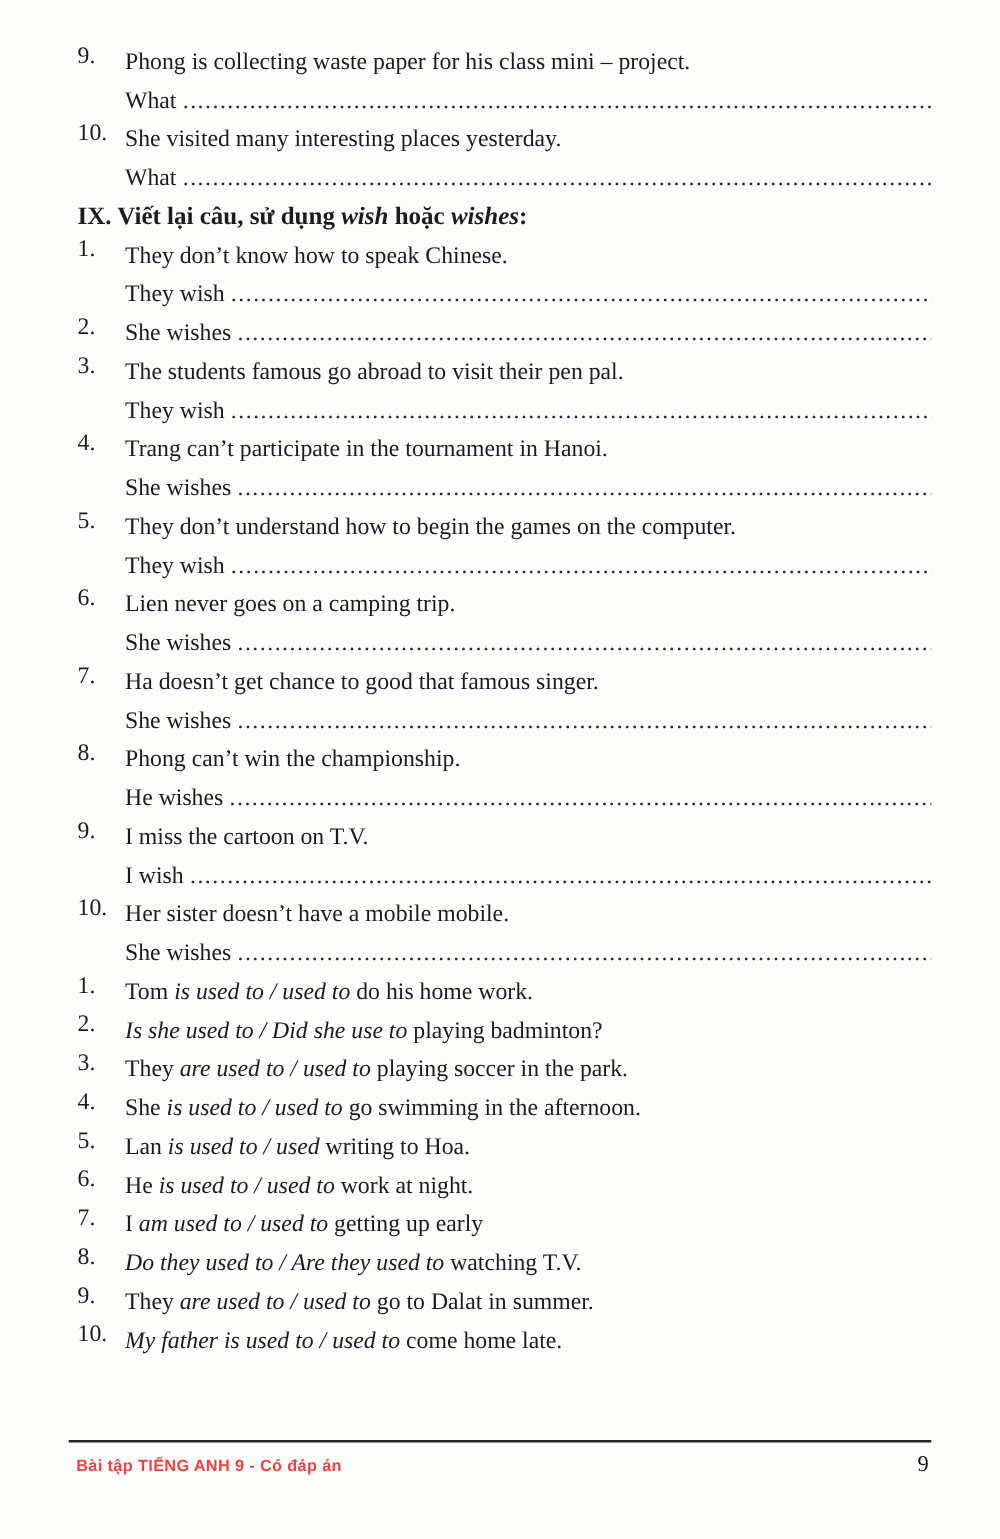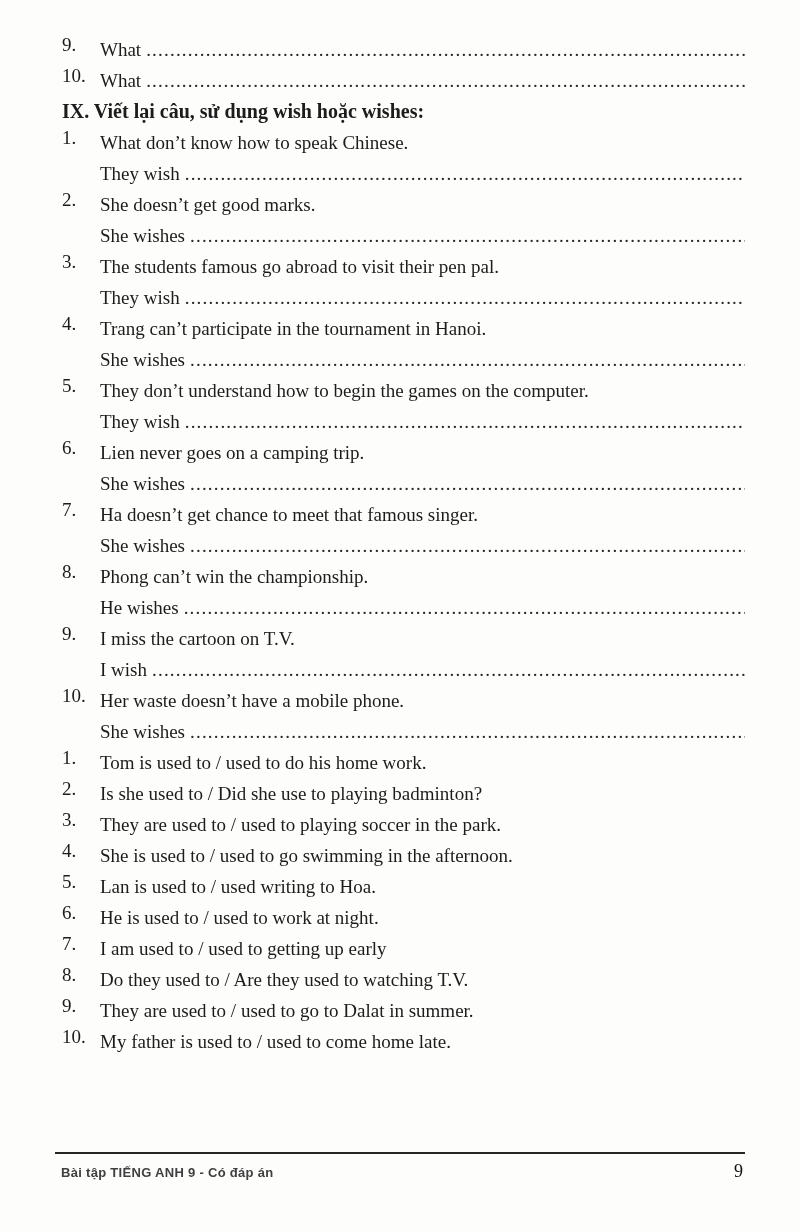--- a/index.html
+++ b/index.html
@@ -48,90 +48,92 @@
     white-space: nowrap;
     letter-spacing: 1.2px;
     margin-left: 5px;
     color: #2a2a2a;
   }
   .heading {
     font-weight: bold;
     font-size: 20px;
   }
   .it {
+    font-style: italic;
   }
   .b {
     font-weight: bold;
   }
   .footer {
     position: absolute;
     left: 55px;
     right: 55px;
     top: 1152px;
     border-top: 2px solid #262626;
     padding-top: 7px;
     display: flex;
     justify-content: space-between;
     align-items: baseline;
   }
   .footer-text {
     font-family: "Liberation Sans", sans-serif;
     font-size: 13px;
     font-weight: bold;
     letter-spacing: 0.3px;
-    color: #404040;
+    color: #ef4444;
     padding-left: 6px;
   }
   .page-number {
     font-family: "Liberation Serif", serif;
     font-size: 18px;
     color: #111;
     padding-right: 2px;
   }
 </style>
 </head>
 <body>
 
 <div class="content">
   <div id="carryover-list">
       <div class="item">
         <span class="num">9.</span>
         <div class="body">
+          <div class="sentence">Phong is collecting waste paper for his class mini – project.</div>
           <div class="answer">
             <span class="prefix">What</span>
             <span class="dots">............................................................................................................................................................................................................................</span>
           </div>
         </div>
       </div>
       <div class="item">
         <span class="num">10.</span>
         <div class="body">
+          <div class="sentence">She visited many interesting places yesterday.</div>
           <div class="answer">
             <span class="prefix">What</span>
             <span class="dots">............................................................................................................................................................................................................................</span>
           </div>
         </div>
       </div>
     </div>
   <div id="heading-ix" class="heading"><span class="b">IX. Viết lại câu, sử dụng </span><span class="it b">wish</span><span class="b"> hoặc </span><span class="it b">wishes</span><span class="b">:</span></div>
   <div id="section-ix-list">
       <div class="item">
         <span class="num">1.</span>
         <div class="body">
-          <div class="sentence">What don’t know how to speak Chinese.</div>
+          <div class="sentence">They don’t know how to speak Chinese.</div>
           <div class="answer">
             <span class="prefix">They wish</span>
             <span class="dots">............................................................................................................................................................................................................................</span>
           </div>
         </div>
       </div>
       <div class="item">
         <span class="num">2.</span>
         <div class="body">
-          <div class="sentence">She doesn’t get good marks.</div>
           <div class="answer">
             <span class="prefix">She wishes</span>
             <span class="dots">............................................................................................................................................................................................................................</span>
           </div>
         </div>
       </div>
       <div class="item">
         <span class="num">3.</span>
         <div class="body">
           <div class="sentence">The students famous go abroad to visit their pen pal.</div>
@@ -167,21 +169,21 @@
           <div class="sentence">Lien never goes on a camping trip.</div>
           <div class="answer">
             <span class="prefix">She wishes</span>
             <span class="dots">............................................................................................................................................................................................................................</span>
           </div>
         </div>
       </div>
       <div class="item">
         <span class="num">7.</span>
         <div class="body">
-          <div class="sentence">Ha doesn’t get chance to meet that famous singer.</div>
+          <div class="sentence">Ha doesn’t get chance to good that famous singer.</div>
           <div class="answer">
             <span class="prefix">She wishes</span>
             <span class="dots">............................................................................................................................................................................................................................</span>
           </div>
         </div>
       </div>
       <div class="item">
         <span class="num">8.</span>
         <div class="body">
           <div class="sentence">Phong can’t win the championship.</div>
@@ -197,21 +199,21 @@
           <div class="sentence">I miss the cartoon on T.V.</div>
           <div class="answer">
             <span class="prefix">I wish</span>
             <span class="dots">............................................................................................................................................................................................................................</span>
           </div>
         </div>
       </div>
       <div class="item">
         <span class="num">10.</span>
         <div class="body">
-          <div class="sentence">Her waste doesn’t have a mobile phone.</div>
+          <div class="sentence">Her sister doesn’t have a mobile mobile.</div>
           <div class="answer">
             <span class="prefix">She wishes</span>
             <span class="dots">............................................................................................................................................................................................................................</span>
           </div>
         </div>
       </div>
     </div>
   <div id="section-x-list">
       <div class="item">
         <span class="num">1.</span>

